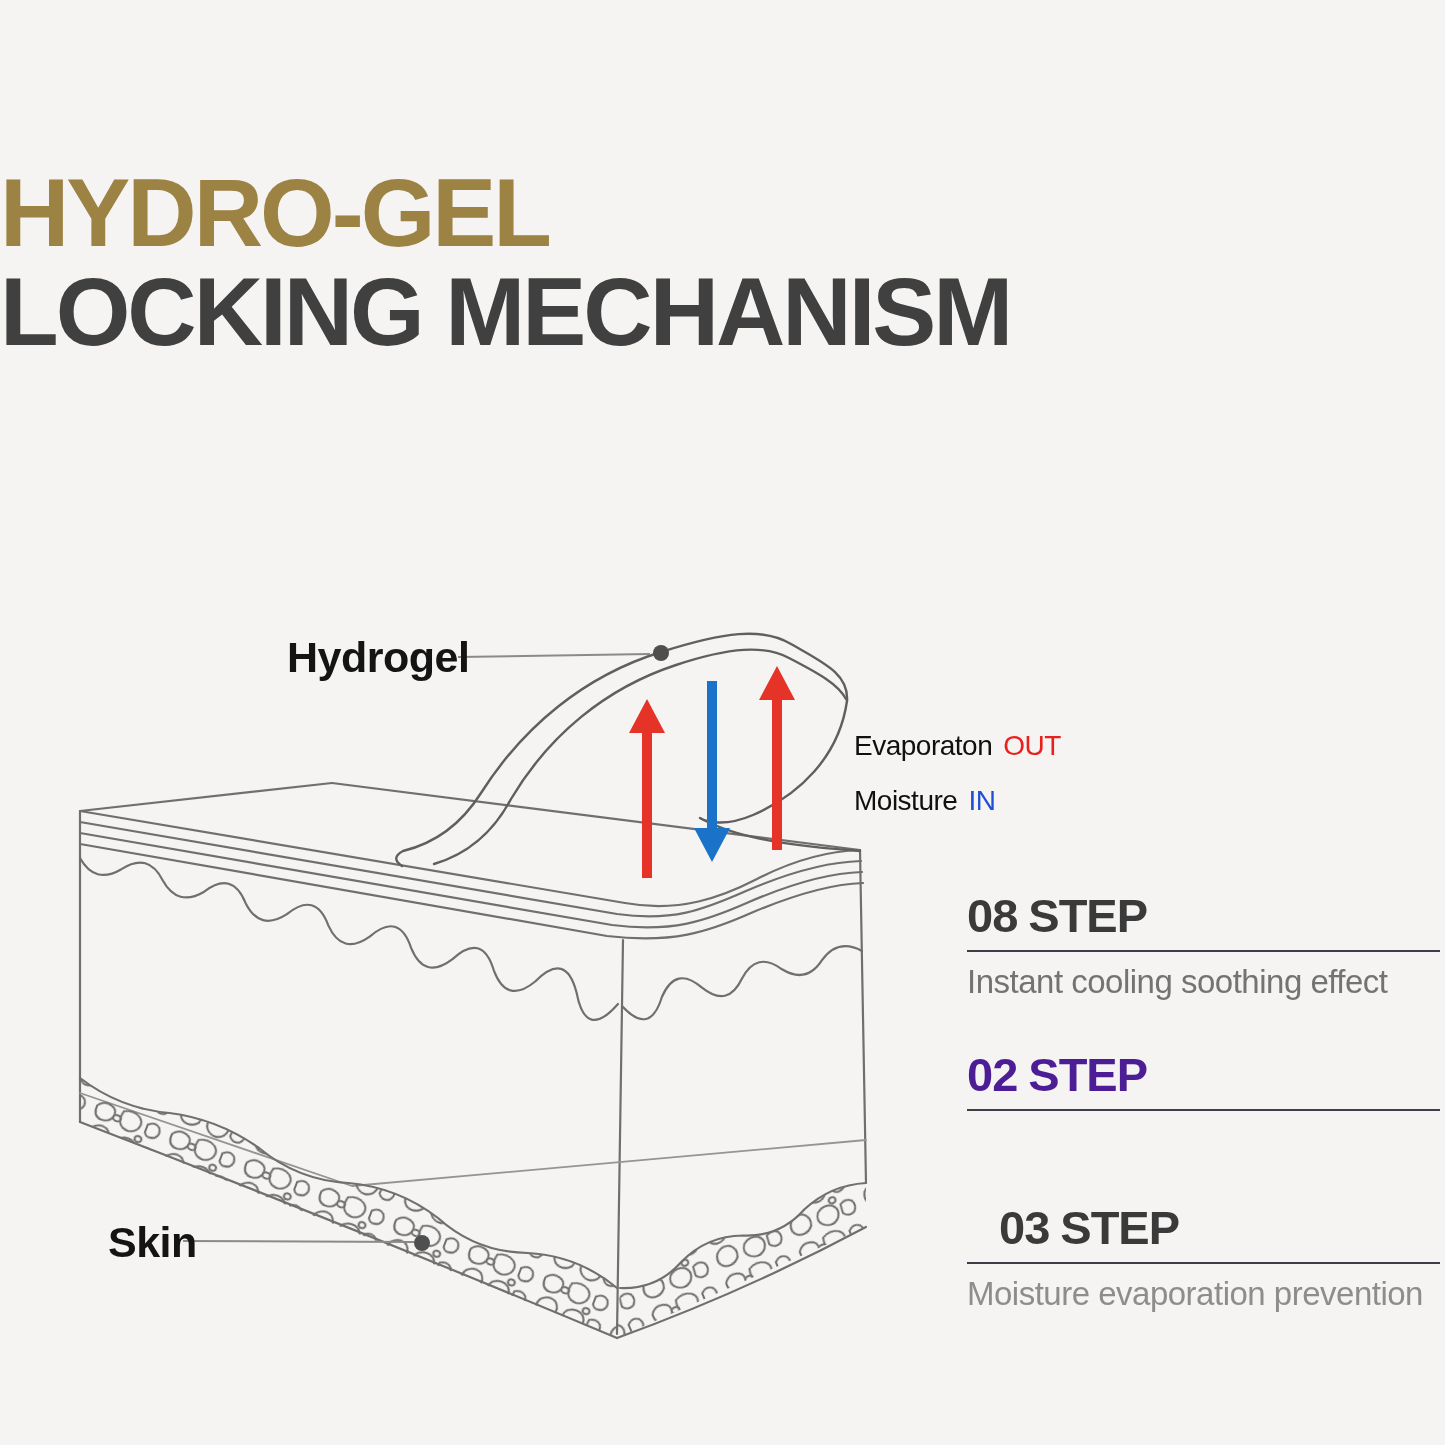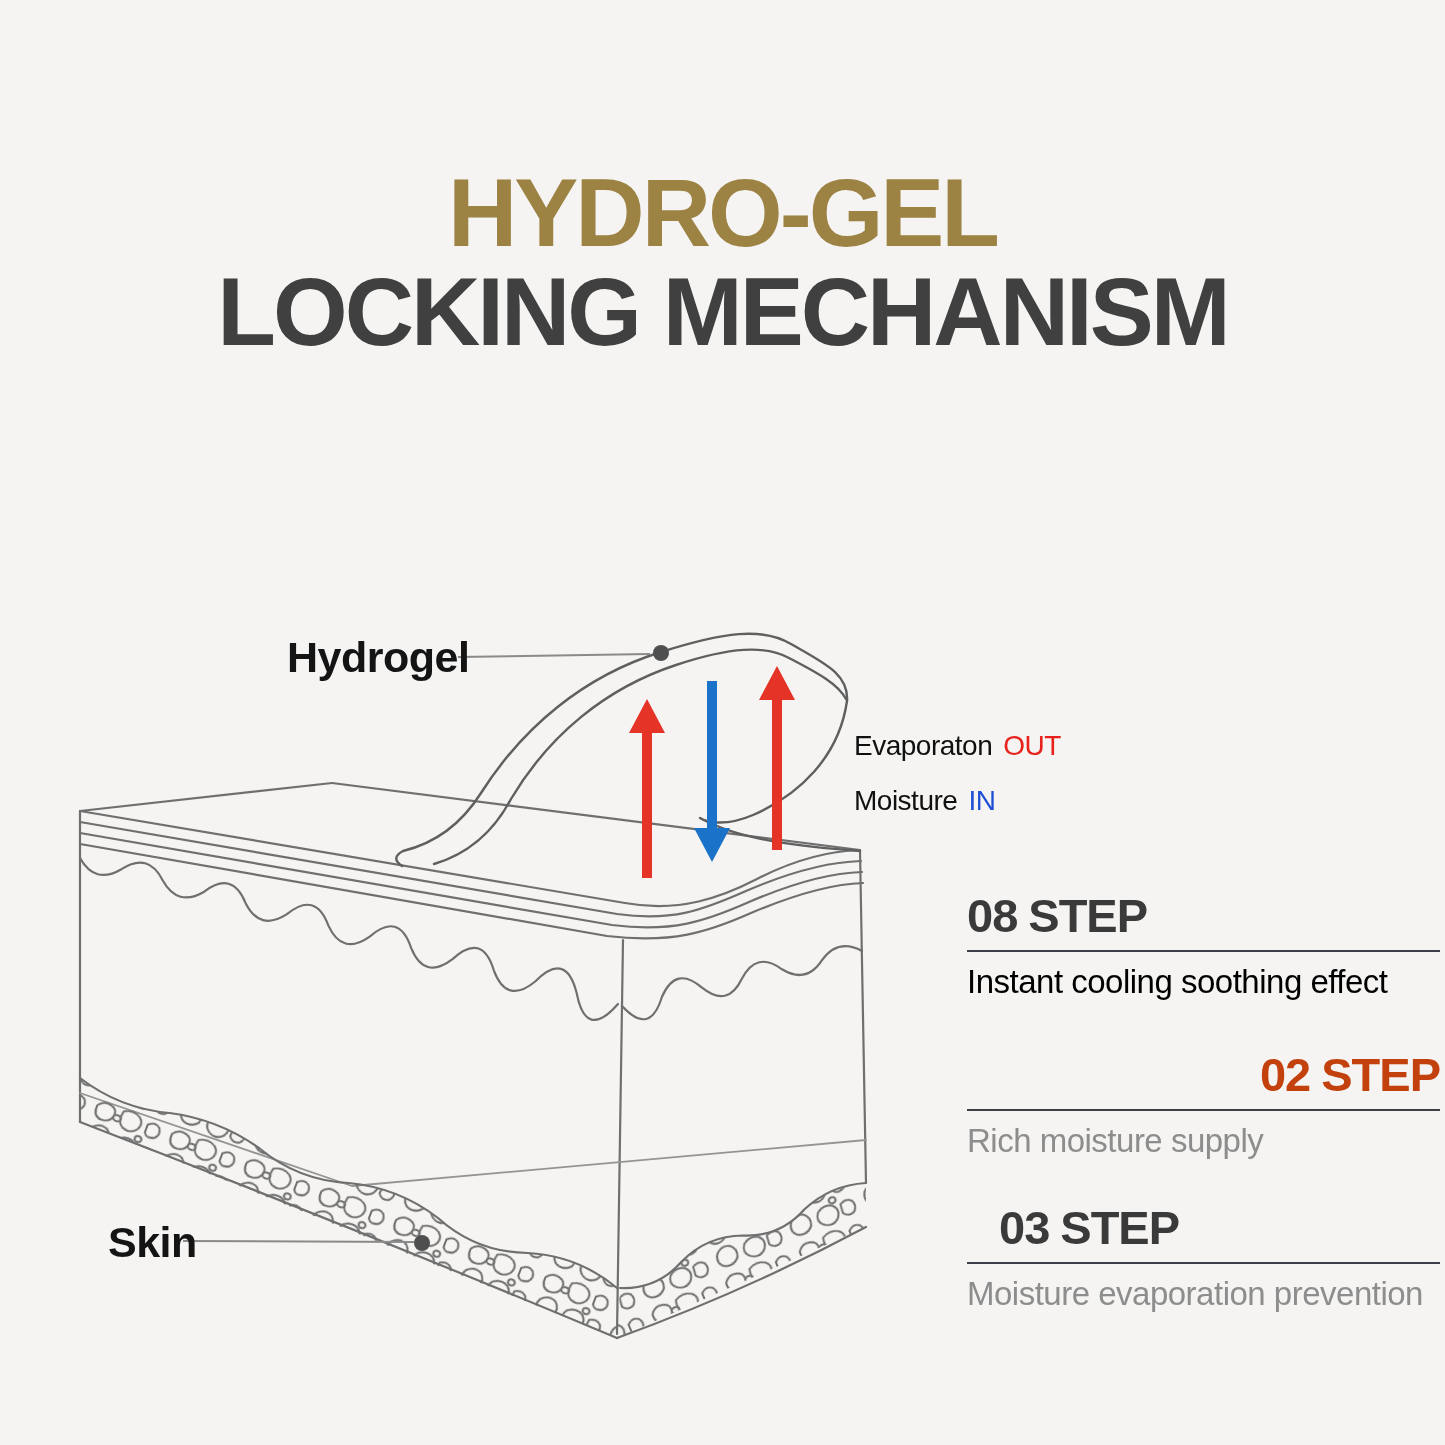--- a/index.html
+++ b/index.html
@@ -1,21 +1,21 @@
 <!DOCTYPE html>
 <html><head>
 <meta charset="utf-8">
 <style>
   html,body{margin:0;padding:0;}
   .canvas{
     position:relative; width:1445px; height:1445px; overflow:hidden;
     background:#f5f4f2; font-family:"Liberation Sans", sans-serif;
   }
   
-  .title-block{position:absolute; top:163px; left:0; width:100%; text-align:center;}
+  .title-block{position:absolute; top:163px; left:0; width:100%; text-align:left;}
   .title-line{
     font-size:96px; font-weight:700; letter-spacing:-3px; line-height:99px;
     color:#9c8243; white-space:nowrap;
   }
   
   .subtitle{position:absolute; top:400px; left:0; width:100%; text-align:center;}
   .subtitle div{font-size:44px; letter-spacing:-1.5px; line-height:52px; color:#3c3c3c;}
   
   #diagram{position:absolute; left:0; top:0; width:1445px; height:1445px;}
   
@@ -119,27 +119,26 @@
   <div class="lbl skin">Skin</div>
 
   <div class="flow">
     <div><span>Evaporaton</span><span class="tag" id="out-tag" style="color: rgb(232, 33, 29);">OUT</span></div>
     <div><span>Moisture</span><span class="tag" id="in-tag" style="color: rgb(30, 79, 214); margin-top: 29px;">IN</span></div>
   </div>
 
   <section class="step s1">
     <h2 class="step-h" style="color: rgb(58, 58, 58);"><span class="n">08</span><span>STEP</span></h2>
     <div class="rule" style="background: rgb(62, 62, 72);"></div>
-    <p class="step-d" style="color: #000000;">Instant cooling soothing effect</p>
+    <p class="step-d" style="color: #737373;">Instant cooling soothing effect</p>
   </section>
 
   <section class="step s2">
-    <h2 class="step-h" style="color: #c2410c; text-align: right;"><span class="n">02</span><span>STEP</span></h2>
+    <h2 class="step-h" style="color: #4c1d95;"><span class="n">02</span><span>STEP</span></h2>
     <div class="rule" style="background: rgb(62, 62, 72);"></div>
-    <p class="step-d" style="color: rgb(141, 141, 141);">Rich moisture supply</p>
   </section>
 
   <section class="step s3">
     <h2 class="step-h" style="color: rgb(58, 58, 58); margin-left: 32px;"><span class="n">03</span><span>STEP</span></h2>
     <div class="rule" style="background: rgb(62, 62, 72);"></div>
     <p class="step-d" style="color: rgb(141, 141, 141);">Moisture evaporation prevention</p>
   </section>
 
 </div>
 

